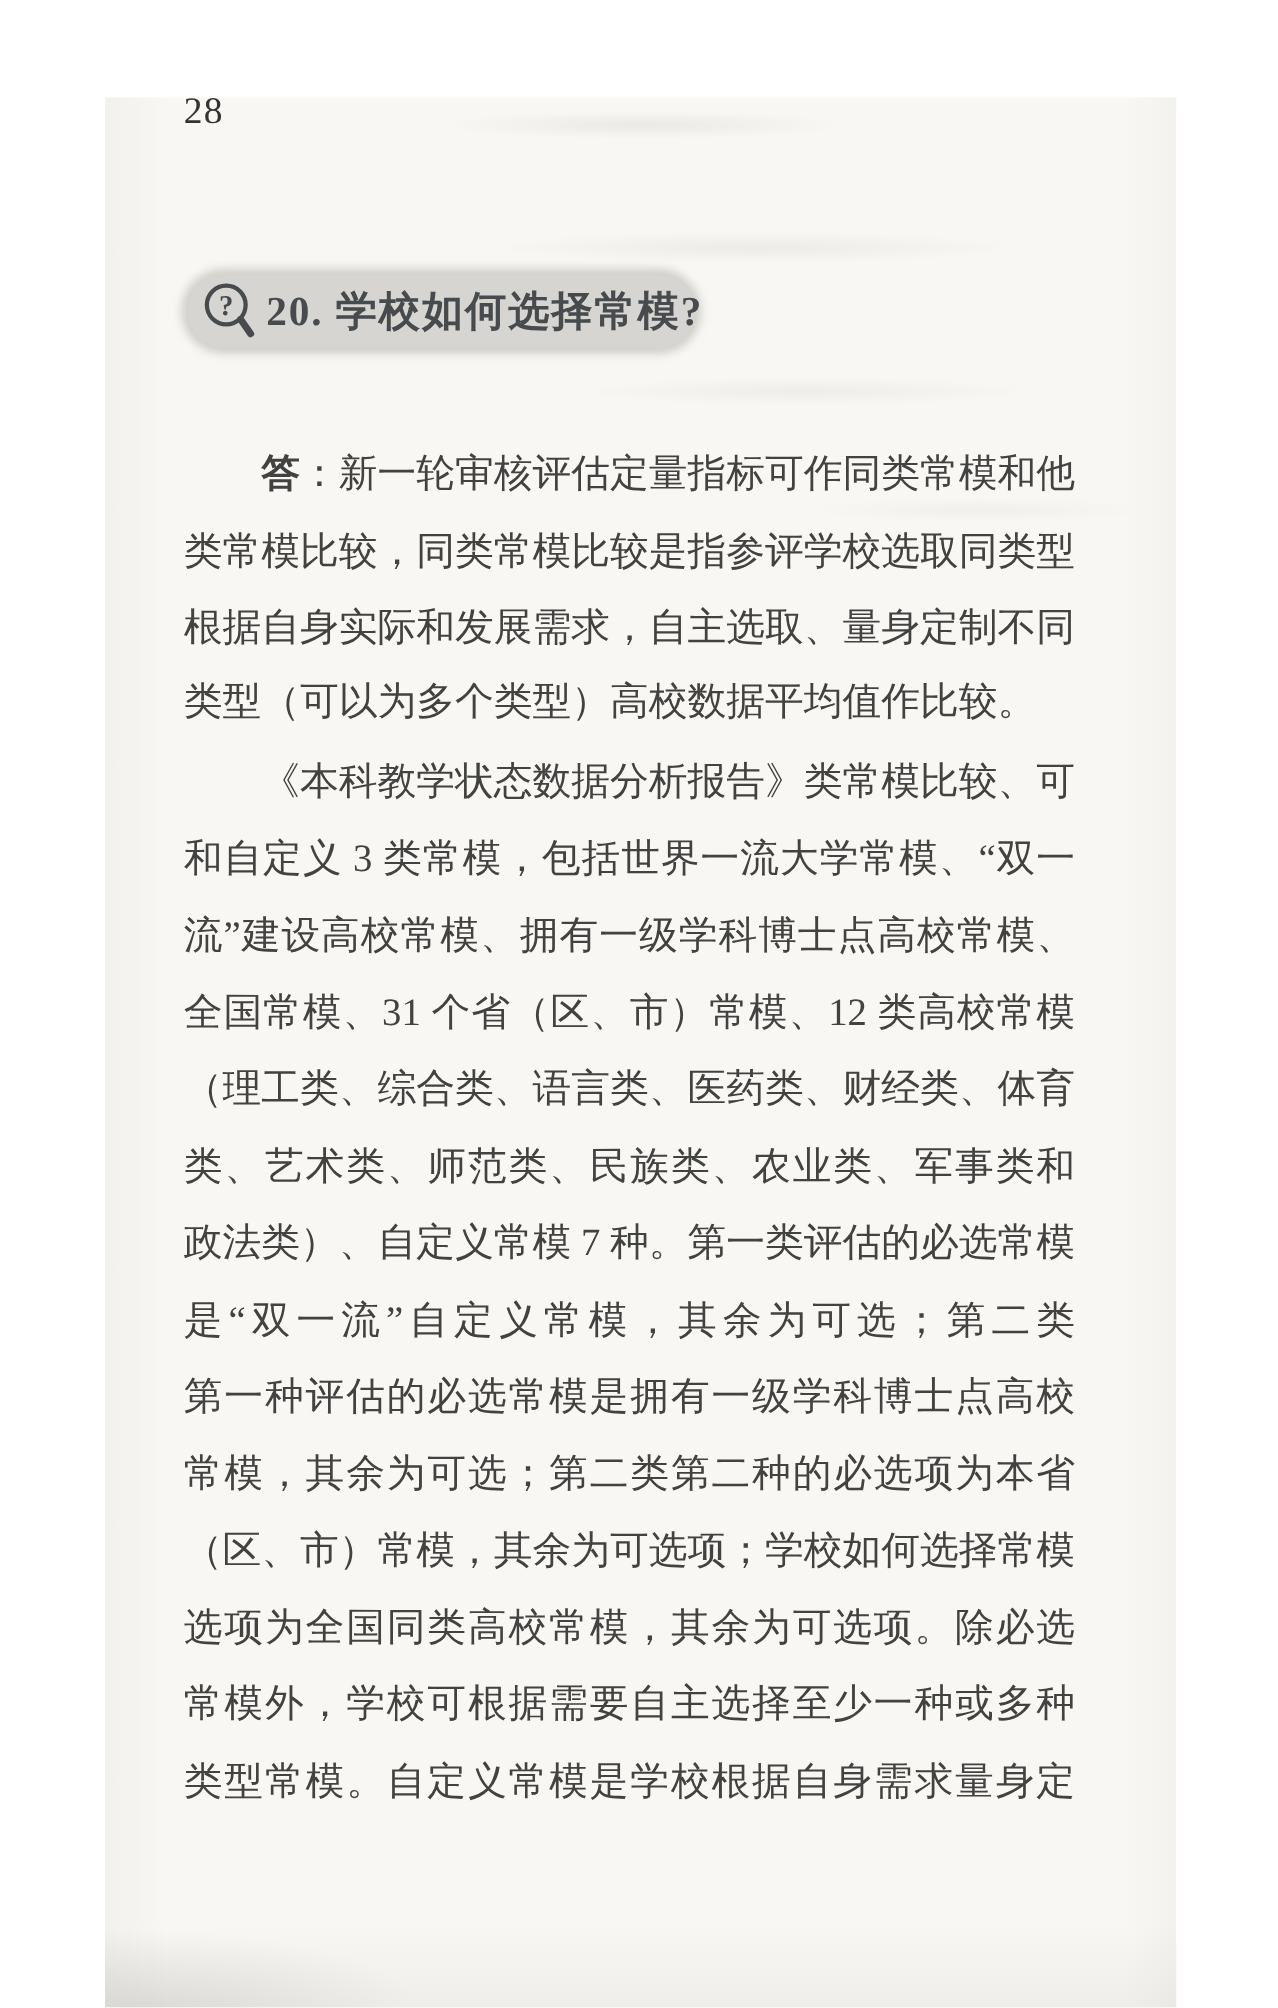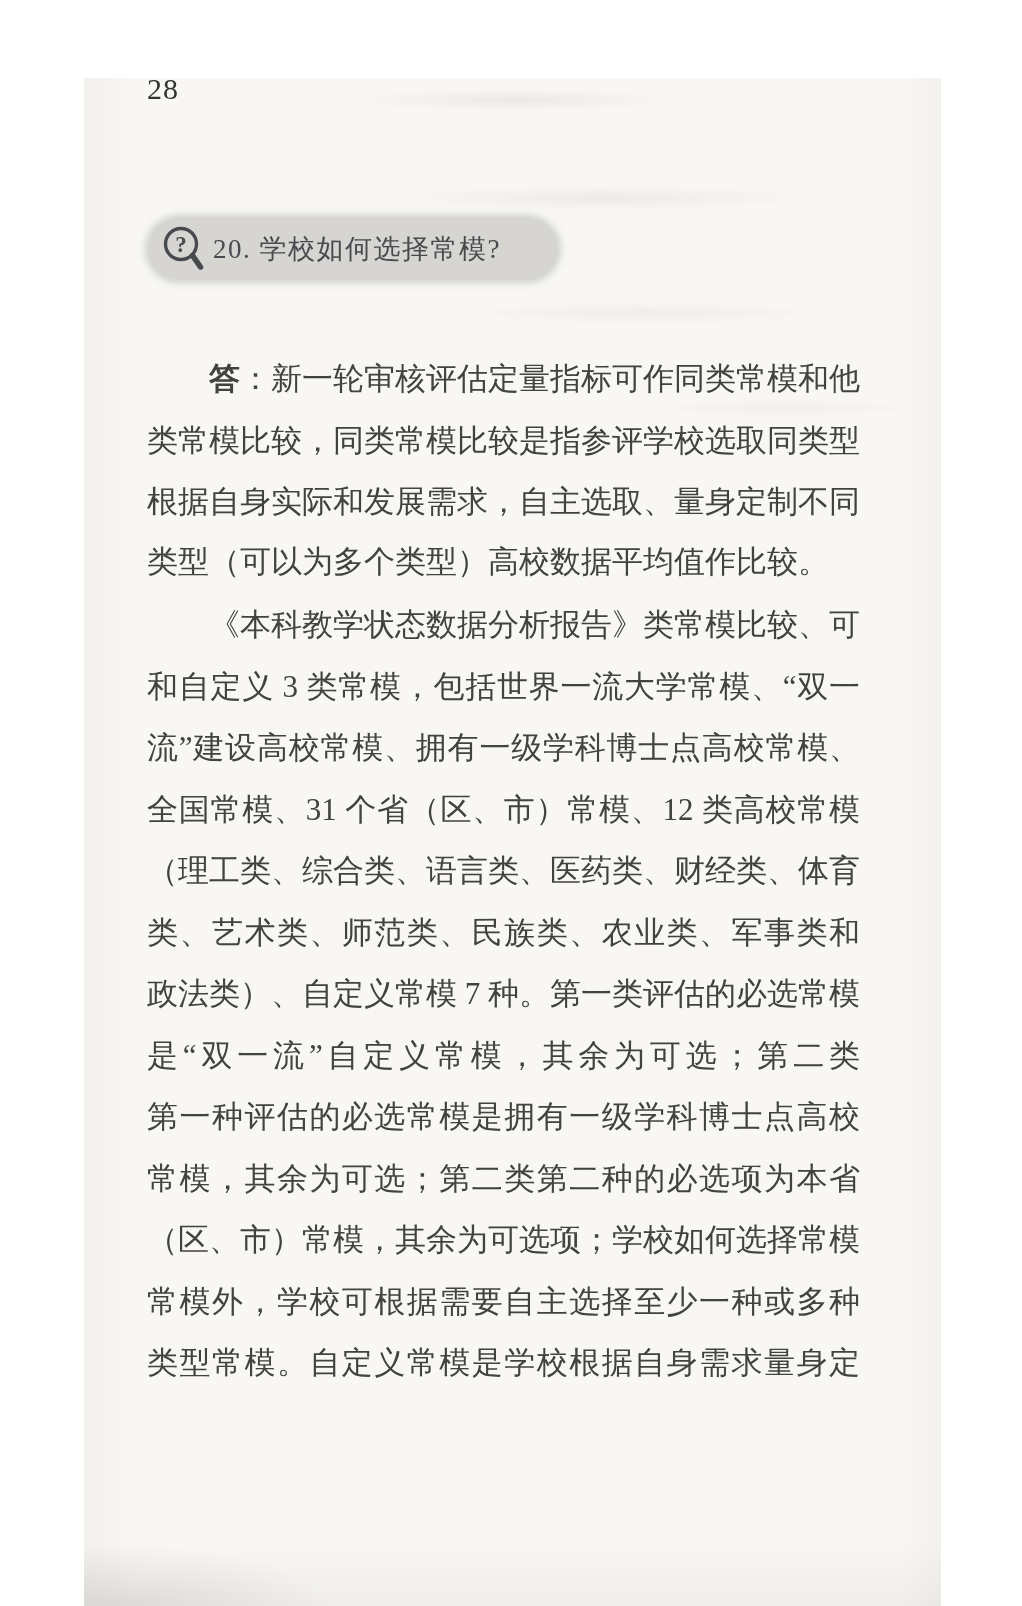--- a/index.html
+++ b/index.html
@@ -53,22 +53,22 @@
     background: var(--pill-bg, #d6d5d2);
     box-shadow: 0 0 7px 5px rgba(187,186,181,0.65);
     display: flex;
     align-items: center;
     padding: 0 10px;
     color: var(--heading-ink, #474b4d);
     white-space: nowrap;
   }
   .pill svg { flex: 0 0 auto; display: block; }
   .pill-label {
-    font-size: 27px;
-    font-weight: normal;
+    font-size: 33px;
+    font-weight: bold;
     letter-spacing: 1.5px;
     margin-left: 7px;
   }
 
   .text-block {
     position: absolute;
     left: 63px;
     top: 270px;
     width: 713px;
     color: var(--ink, #424240);
@@ -111,18 +111,19 @@
         <div class="line">和自定义 3 类常模，包括世界一流大学常模、“双一</div>
         <div class="line">流”建设高校常模、拥有一级学科博士点高校常模、</div>
         <div class="line">全国常模、31 个省（区、市）常模、12 类高校常模</div>
         <div class="line">（理工类、综合类、语言类、医药类、财经类、体育</div>
         <div class="line">类、艺术类、师范类、民族类、农业类、军事类和</div>
         <div class="line">政法类）、自定义常模 7 种。第一类评估的必选常模</div>
         <div class="line">是“双一流”自定义常模，其余为可选；第二类</div>
         <div class="line">第一种评估的必选常模是拥有一级学科博士点高校</div>
         <div class="line">常模，其余为可选；第二类第二种的必选项为本省</div>
         <div class="line">（区、市）常模，其余为可选项；学校如何选择常模</div>
+        <div class="line">选项为全国同类高校常模，其余为可选项。除必选</div>
         <div class="line">常模外，学校可根据需要自主选择至少一种或多种</div>
         <div class="line">类型常模。自定义常模是学校根据自身需求量身定</div>
       </div>
 
   </div>
 </div>
 
 </body></html>

